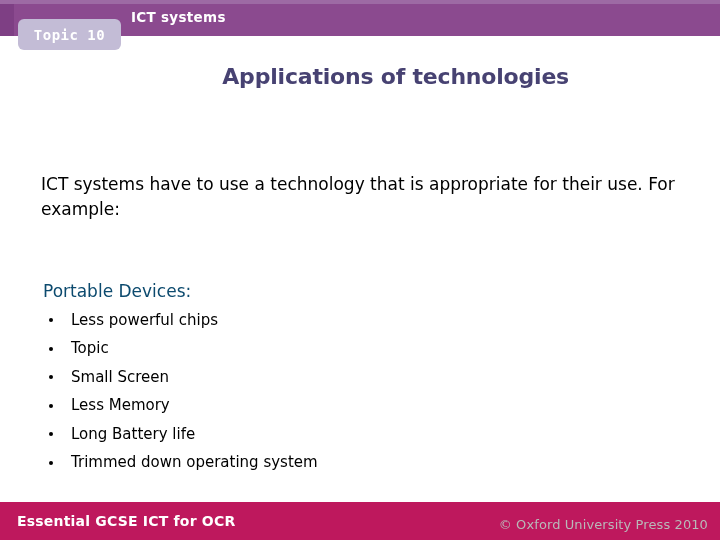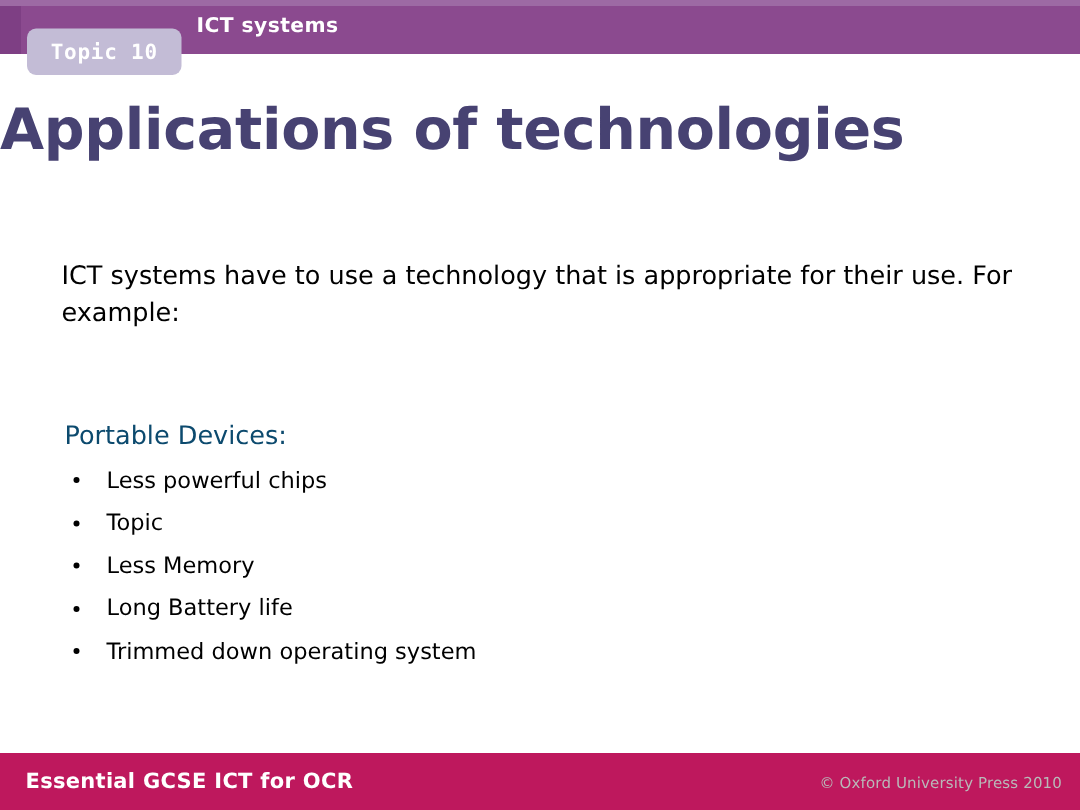--- a/index.html
+++ b/index.html
@@ -87,23 +87,23 @@
     line-height: 1.2;
     white-space: nowrap;
   }
 
   
   .slide-title {
     position: absolute;
     left: 0;
     top: 64px;
     width: 569px;
-    text-align: left;
-    font-family: "DejaVu Sans", sans-serif;
-    font-size: 38px;
+    text-align: right;
+    font-family: "DejaVu Sans", sans-serif;
+    font-size: 22px;
     font-weight: bold;
     color: #474272;
     letter-spacing: -0.2px;
     line-height: 1.2;
     white-space: nowrap;
   }
 
   
   .body-area {
     position: absolute;
@@ -170,21 +170,21 @@
     color: #ffffff;
     letter-spacing: 0.2px;
     line-height: 1.2;
     white-space: nowrap;
   }
   .footer-copyright {
     position: absolute;
     right: 12px;
     top: 15px;
     font-family: "DejaVu Sans", sans-serif;
-    font-size: 10px;
+    font-size: 13px;
     color: #b9b9b9;
     letter-spacing: 0.1px;
     line-height: 1.2;
     white-space: nowrap;
   }
 </style>
 </head>
 <body>
 
 <div class="slide">
@@ -209,20 +209,24 @@
     <p class="section-heading">Portable Devices:</p>
 
     <ul class="bullet-list">
       <li class="bullet-item">
         <span class="bullet-marker"></span>
         <span>Less powerful chips</span>
       </li>
       <li class="bullet-item">
         <span class="bullet-marker"></span>
         <span>Topic</span>
+      </li>
+      <li class="bullet-item">
+        <span class="bullet-marker"></span>
+        <span>Small Screen</span>
       </li>
       <li class="bullet-item">
         <span class="bullet-marker"></span>
         <span>Less Memory</span>
       </li>
       <li class="bullet-item">
         <span class="bullet-marker"></span>
         <span>Long Battery life</span>
       </li>
       <li class="bullet-item">

